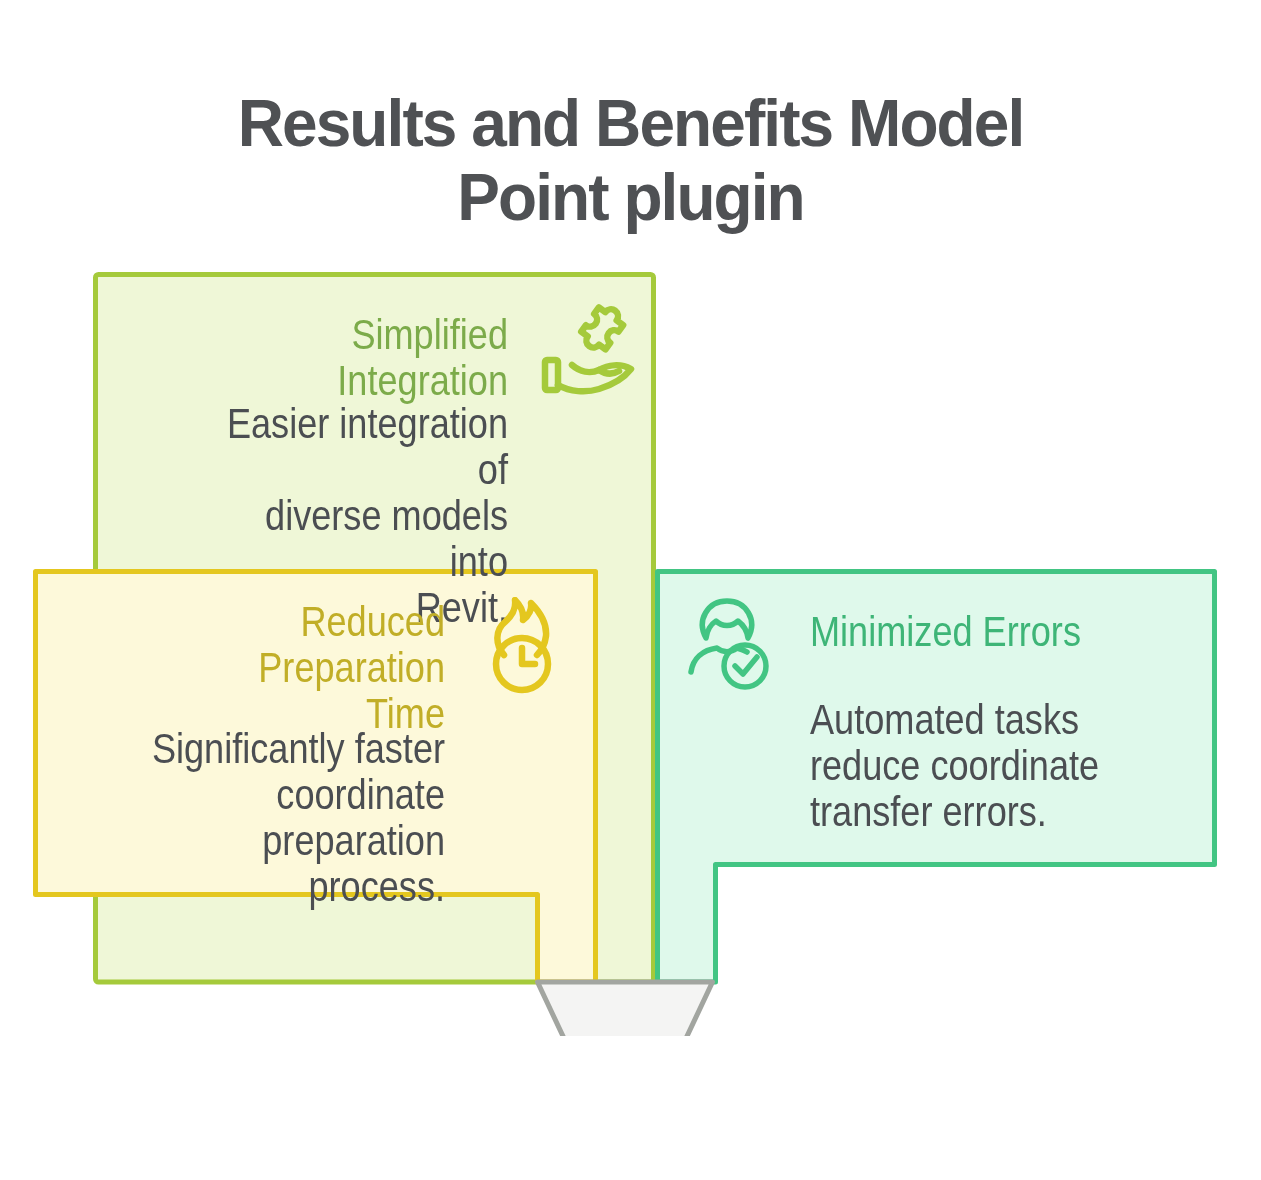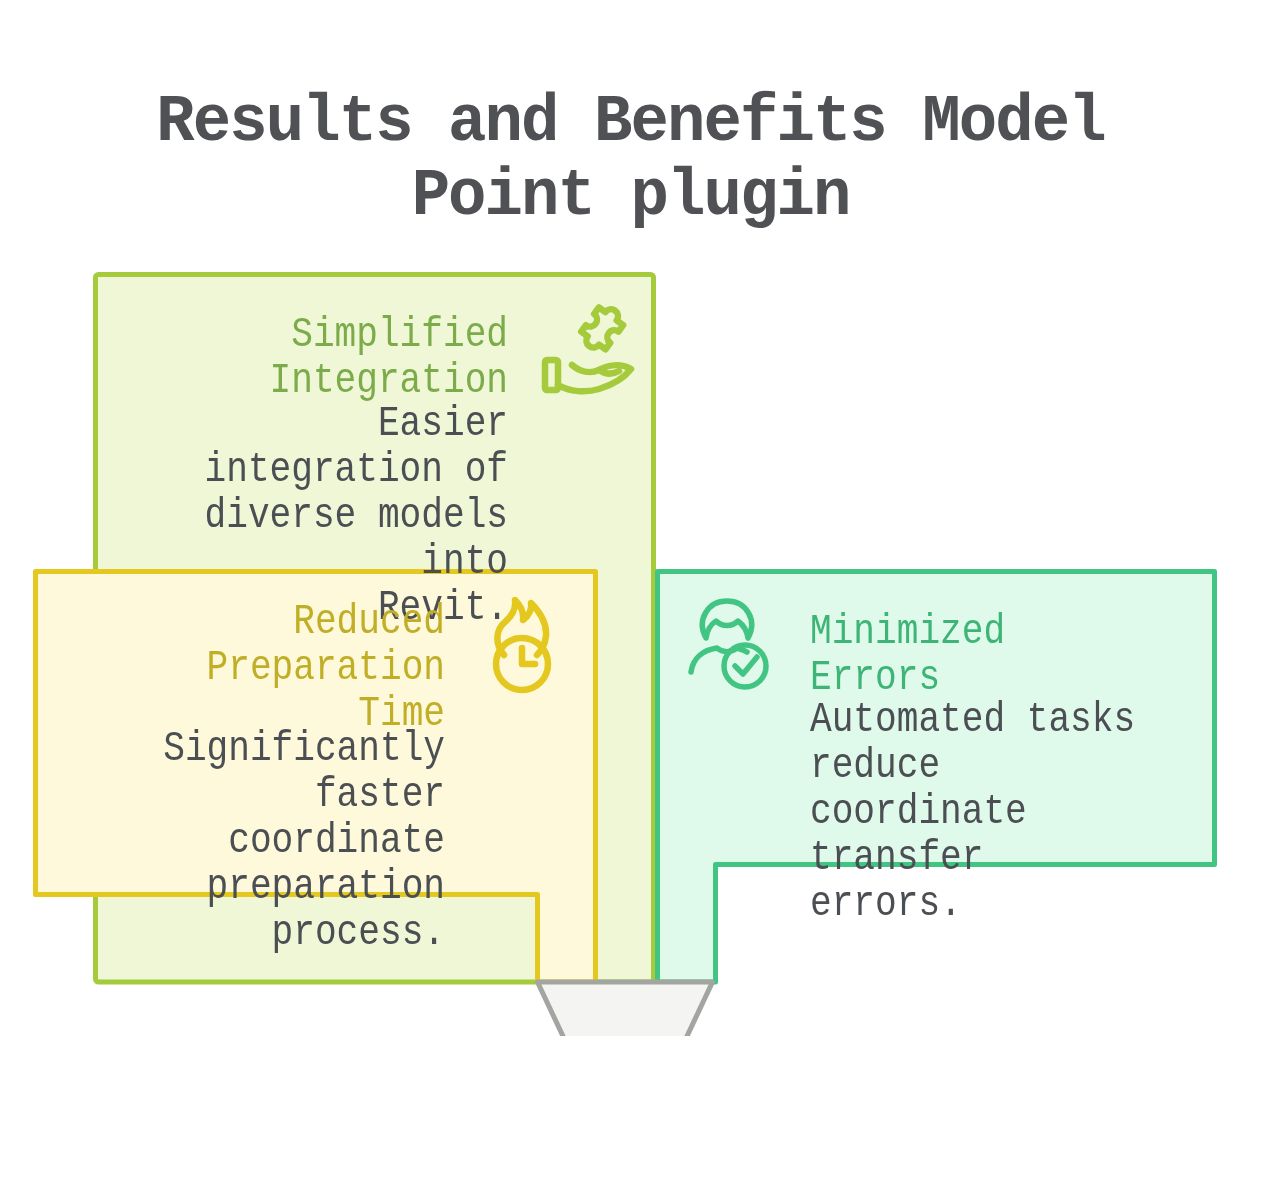--- a/index.html
+++ b/index.html
@@ -1,21 +1,21 @@
 <!DOCTYPE html>
 <html><head>
 <meta charset="utf-8">
 <style>
   html,body{margin:0;padding:0;background:#ffffff;}
   .canvas{
     position:relative;
     width:1261px;height:1036px;
     background:#ffffff;
     overflow:hidden;
-    font-family:Liberation Mono, monospace;
+    font-family:Liberation Sans, sans-serif;
   }
   .bg-svg{position:absolute;left:0;top:0;}
   .main-title{
     position:absolute;left:13px;top:42px;width:1235px;
     text-align:center;
     font-weight:700;
     font-size:66px;
     line-height:74px;
     letter-spacing:-2px;
     color:#4f5154;

